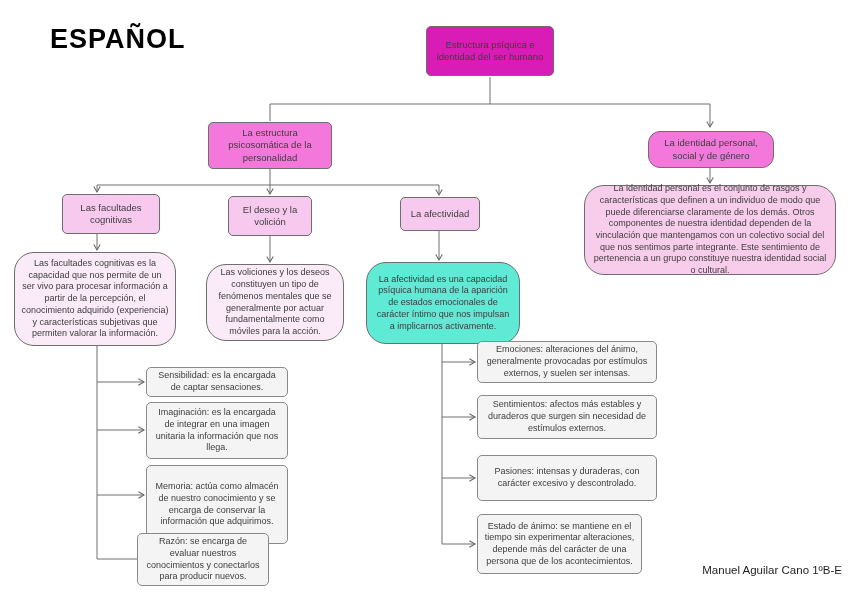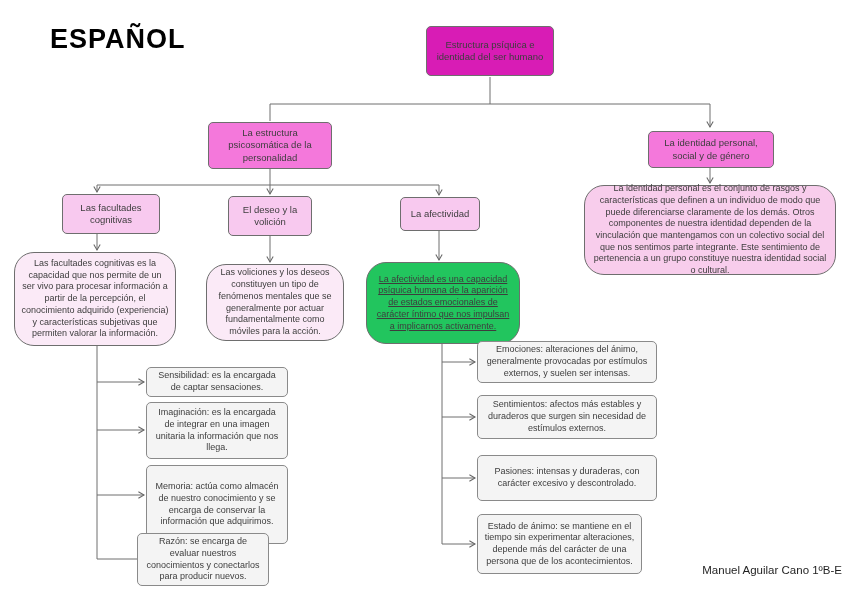--- a/index.html
+++ b/index.html
@@ -78,29 +78,29 @@
       <path d="M442,362 L475,362" marker-end="url(#arr)"></path>
       <path d="M442,417 L475,417" marker-end="url(#arr)"></path>
       <path d="M442,478 L475,478" marker-end="url(#arr)"></path>
       <path d="M442,544 L475,544" marker-end="url(#arr)"></path>
     </g>
   </svg>
 
   <div class="node lvl n-root" style="background-color: rgb(216, 28, 181);">Estructura psíquica e identidad del ser humano</div>
 
   <div class="node lvl n-estructura" style="background-color: rgb(244, 120, 219);">La estructura psicosomática de la personalidad</div>
-  <div class="node lvl n-identidad" style="background-color: rgb(244, 120, 219);">La identidad personal, social y de género</div>
+  <div class="node lvl n-identidad" style="background-color: rgb(244, 120, 219); border-radius: 12px;">La identidad personal, social y de género</div>
 
   <div class="node lvl n-facultades" style="background-color: rgb(248, 201, 239);">Las facultades cognitivas</div>
   <div class="node lvl n-deseo" style="background-color: rgb(248, 201, 239);">El deseo y la volición</div>
   <div class="node lvl n-afectividad" style="background-color: rgb(248, 201, 239);">La afectividad</div>
 
   <div class="node desc n-facultades-desc" style="background-color: rgb(251, 234, 247);">Las facultades cognitivas es la capacidad que nos permite de un ser vivo para procesar información a partir de la percepción, el conocimiento adquirido (experiencia) y características subjetivas que permiten valorar la información.</div>
   <div class="node desc n-deseo-desc" style="background-color: rgb(251, 234, 247);">Las voliciones y los deseos constituyen un tipo de fenómenos mentales que se generalmente por actuar fundamentalmente como móviles para la acción.</div>
-  <div class="node desc n-afectividad-desc" style="background-color: #22c55e; text-decoration: underline;">La afectividad es una capacidad psíquica humana de la aparición de estados emocionales de carácter íntimo que nos impulsan a implicarnos activamente.</div>
+  <div class="node desc n-afectividad-desc" style="background-color: #5eead4;">La afectividad es una capacidad psíquica humana de la aparición de estados emocionales de carácter íntimo que nos impulsan a implicarnos activamente.</div>
   <div class="node desc n-identidad-desc" style="background-color: rgb(248, 205, 236);">La identidad personal es el conjunto de rasgos y características que definen a un individuo de modo que puede diferenciarse claramente de los demás. Otros componentes de nuestra identidad dependen de la vinculación que mantengamos con un colectivo social del que nos sentimos parte integrante. Este sentimiento de pertenencia a un grupo constituye nuestra identidad social o cultural.</div>
 
   <div class="node item n-sensibilidad">Sensibilidad: es la encargada de captar sensaciones.</div>
   <div class="node item n-imaginacion">Imaginación: es la encargada de integrar en una imagen unitaria la información que nos llega.</div>
   <div class="node item n-memoria">Memoria: actúa como almacén de nuestro conocimiento y se encarga de conservar la información que adquirimos.</div>
   <div class="node item n-razon">Razón: se encarga de evaluar nuestros conocimientos y conectarlos para producir nuevos.</div>
 
   <div class="node item n-emociones">Emociones: alteraciones del ánimo, generalmente provocadas por estímulos externos, y suelen ser intensas.</div>
   <div class="node item n-pasiones">Pasiones: intensas y duraderas, con carácter excesivo y descontrolado.</div>
   <div class="node item n-sentimientos">Sentimientos: afectos más estables y duraderos que surgen sin necesidad de estímulos externos.</div>

